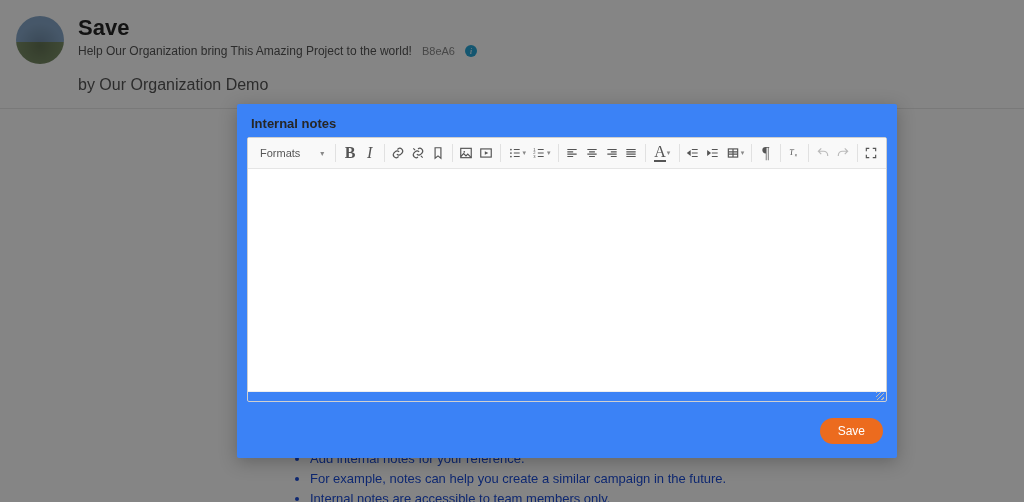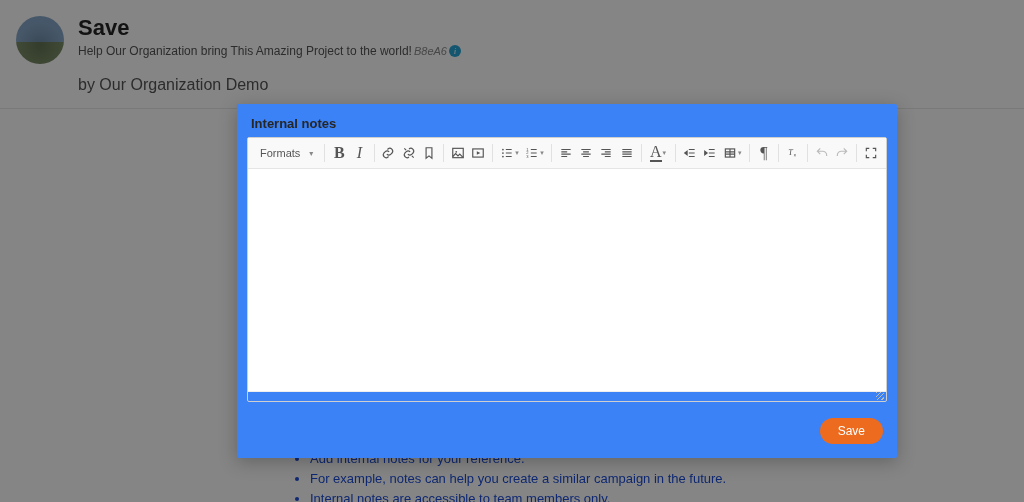--- a/index.html
+++ b/index.html
@@ -4,38 +4,38 @@
 <style>
   * { box-sizing: border-box; margin: 0; padding: 0; }
   html, body { width: 1024px; height: 502px; overflow: hidden; font-family: -apple-system, BlinkMacSystemFont, "Segoe UI", Helvetica, Arial, sans-serif; }
   body { position: relative; }
 
   .page-bg { width: 1024px; height: 502px; background: #fff; }
   .header-strip { padding: 16px 16px 14px 16px; border-bottom: 1px solid #e8e8e8; display: flex; align-items: flex-start; gap: 14px; }
   .avatar { width: 48px; height: 48px; border-radius: 50%; background: linear-gradient(180deg,#87a8c9 0%, #87a8c9 55%, #7a8e67 55%, #7a8e67 100%); position: relative; flex-shrink: 0; }
   .avatar::after{ content:""; position:absolute; inset:0; border-radius:50%; background: radial-gradient(circle at 50% 62%, rgba(0,0,0,0.18), rgba(0,0,0,0) 60%); }
   .header-text h1 { font-size: 22px; font-weight: 700; color: #262626; line-height: 1.1; }
-  .subtitle-row { font-size: 12px; color: #555; margin-top: 4px; display: flex; align-items: center; gap: 2px; }
-  .code-badge { color: #888; font-size: 11px; font-style: italic; }
+  .subtitle-row { font-size: 12px; color: #555; margin-top: 4px; display: flex; align-items: center; gap: 10px; }
+  .code-badge { color: #888; font-size: 11px; }
   .info-circle { width: 12px; height: 12px; border-radius: 50%; background:#28a6d6; color:#fff; font-size:9px; line-height:12px; text-align:center; font-family: Georgia, serif; font-style: italic; }
   .byline { font-size: 16px; color: #555; margin-top: 18px; }
 
   .body-area { padding: 10px 20px 20px 20px; }
   .note-list { margin-left: 272px; list-style: disc; font-size: 13px; color: #1d4ed8; line-height: 1.55; }
   .note-list li { margin-left: 18px; }
 
   
   .scrim { position: absolute; inset: 0; background: rgba(0,0,0,0.48); }
 
   
   .modal { position: absolute; left: 237px; top: 104px; width: 660px; background: #3b82f6; border-radius: 2px; box-shadow: 0 4px 18px rgba(0,0,0,0.25); padding-bottom: 14px; }
   .modal-title { font-size: 13px; font-weight: 700; color: #262626; padding: 12px 14px 6px 14px; }
   .editor-shell { margin: 0 10px; border: 1px solid #cfcfcf; border-radius: 2px; }
   .toolbar { display:flex; align-items:center; gap:2px; padding: 4px 6px; border-bottom:1px solid #e5e5e5; background:#f9f9f9; flex-wrap: nowrap; }
-  .tb-formats { font-size: 11px; color:#555; padding: 2px 6px; display:flex; align-items:center; gap:9px; cursor:pointer; }
+  .tb-formats { font-size: 11px; color:#555; padding: 2px 6px; display:flex; align-items:center; gap:20px; cursor:pointer; }
   .tb-formats .caret { font-size:8px; color:#888; }
   .tb-sep { width:1px; height:18px; background:#e1e1e1; margin: 0 3px; }
   .tb-btn { width:22px; height:22px; display:flex; align-items:center; justify-content:center; color:#555; cursor:pointer; border-radius:2px; }
   .tb-btn svg { width:14px; height:14px; display:block; }
   .tb-btn .caret-mini { font-size:7px; color:#888; margin-left:1px; }
   .tb-btn.with-caret { width:28px; }
   .tb-btn.disabled { color:#bbb; cursor:default; }
   .editor-area { width:100%; height:222px; border:none; resize:none; outline:none; padding:8px; font-family:inherit; font-size:13px; display:block; background:#fff; }
   .resize-nub { height:10px; border-top:1px solid #eee; display:flex; justify-content:flex-end; align-items:flex-end; padding:0 2px 1px 0; }
   .resize-nub span { width:8px; height:8px; background: repeating-linear-gradient(135deg,#bbb 0 1px, transparent 1px 3px); }

